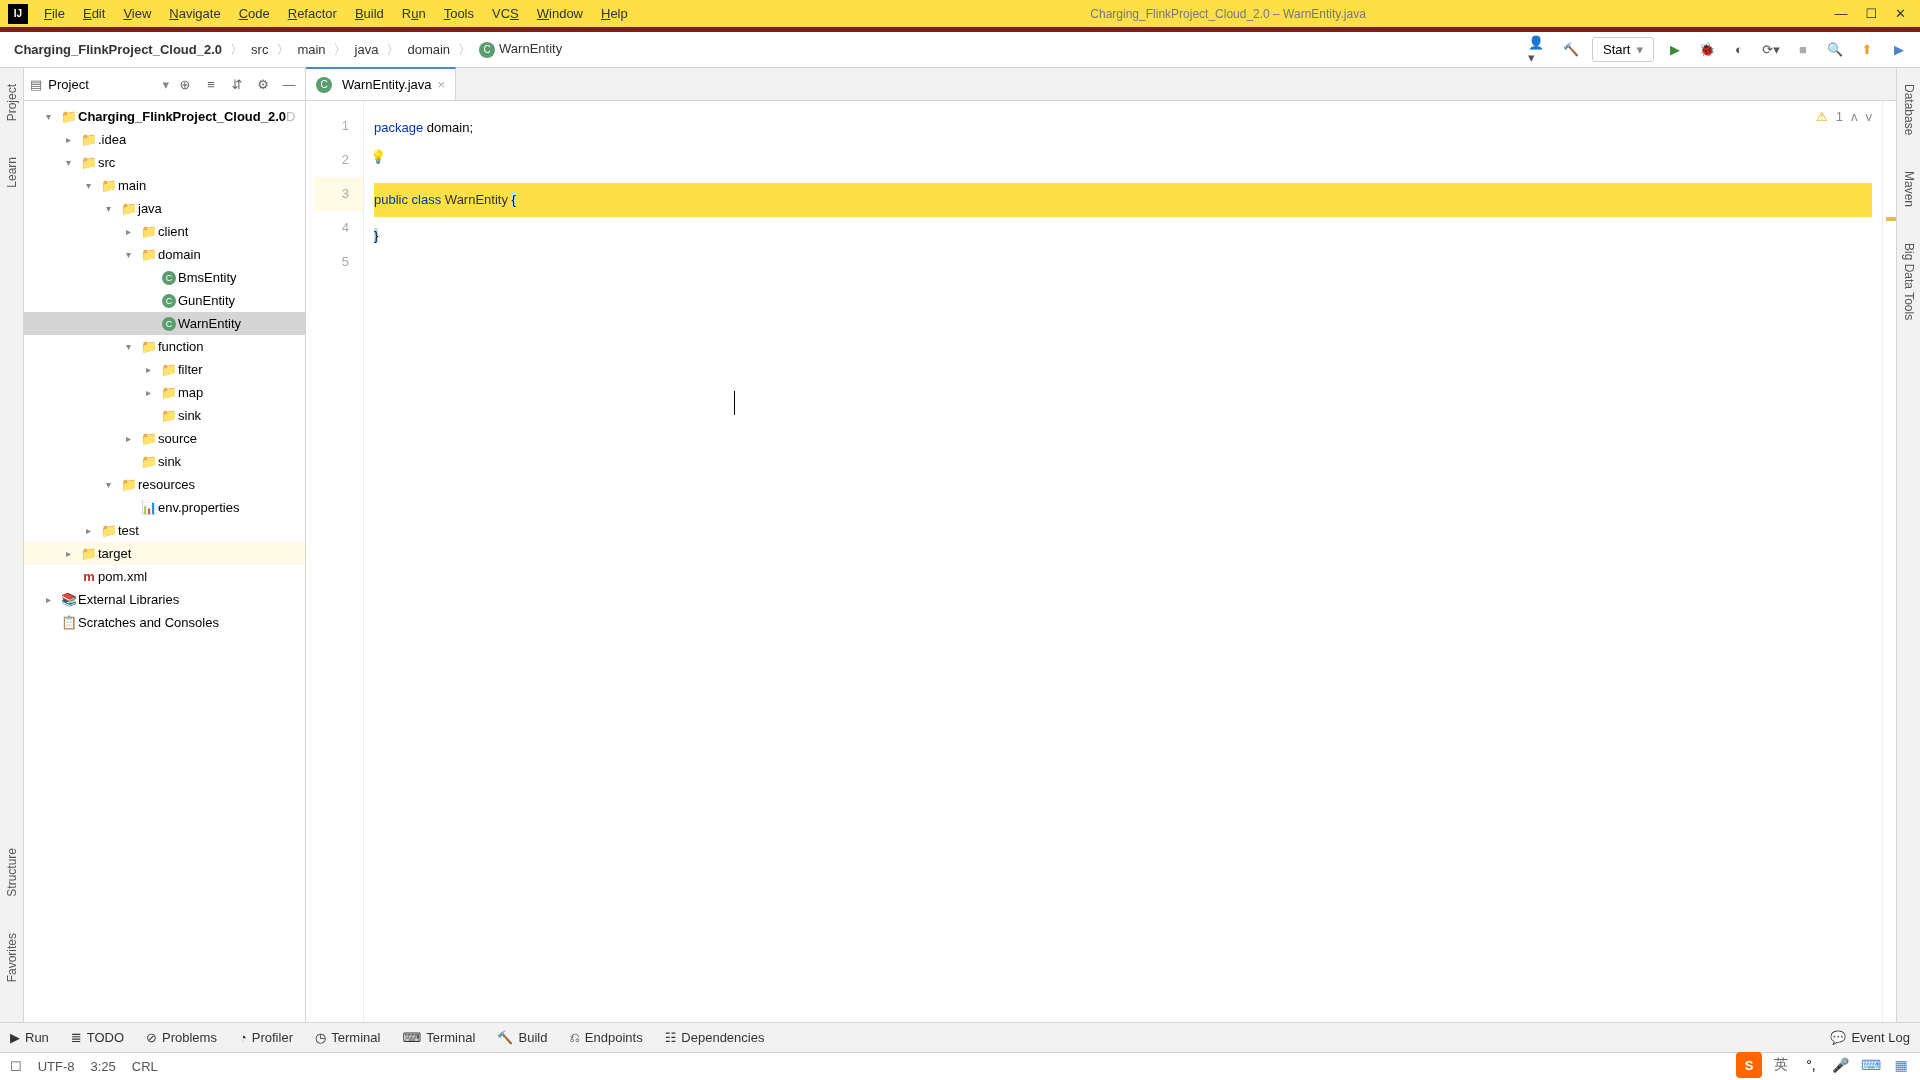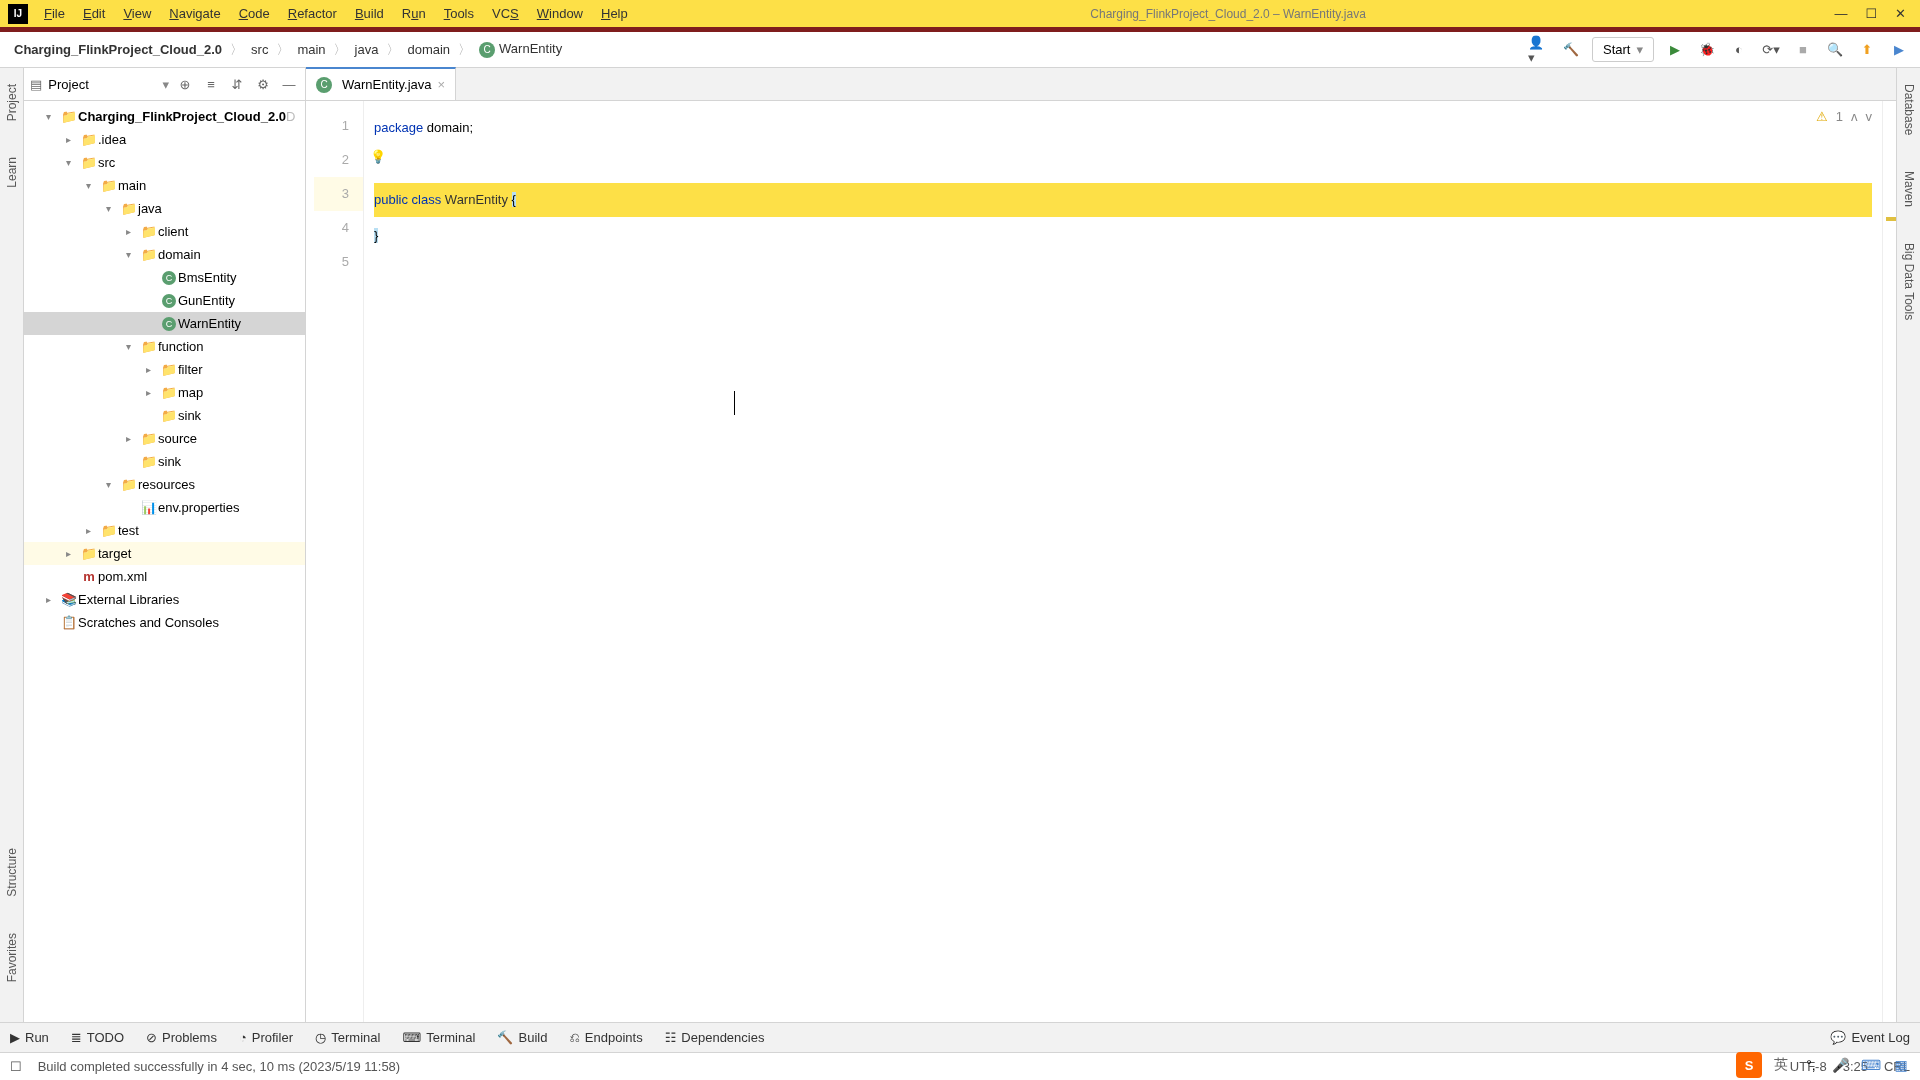--- a/index.html
+++ b/index.html
@@ -378,21 +378,20 @@
       <span>Dependencies</span>
     </div>
   <div class="bottom-item bottom-right">
       <span>💬</span>
       <span>Event Log</span>
     </div>
 </div>
 
 <div class="status-bar">
   <span>☐</span>
-  <span class="status-left">Build completed successfully in 4 sec, 10 ms (2023/5/19 11:58)</span>
   <span>UTF-8</span>
   <span>3:25</span>
   <span>CRL</span>
 </div>
 
 <div class="tray">
   <div class="sogou">S</div>
   <div class="tray-icon" style="color:#666">英</div>
   <div class="tray-icon">°,</div>
   <div class="tray-icon" style="color:#4a86cf">🎤</div>

